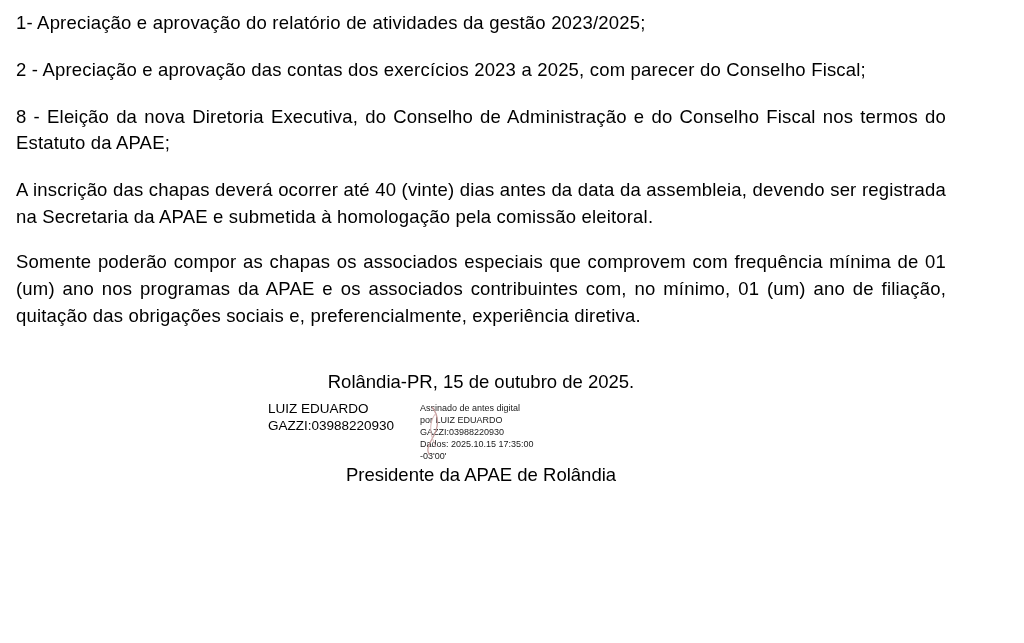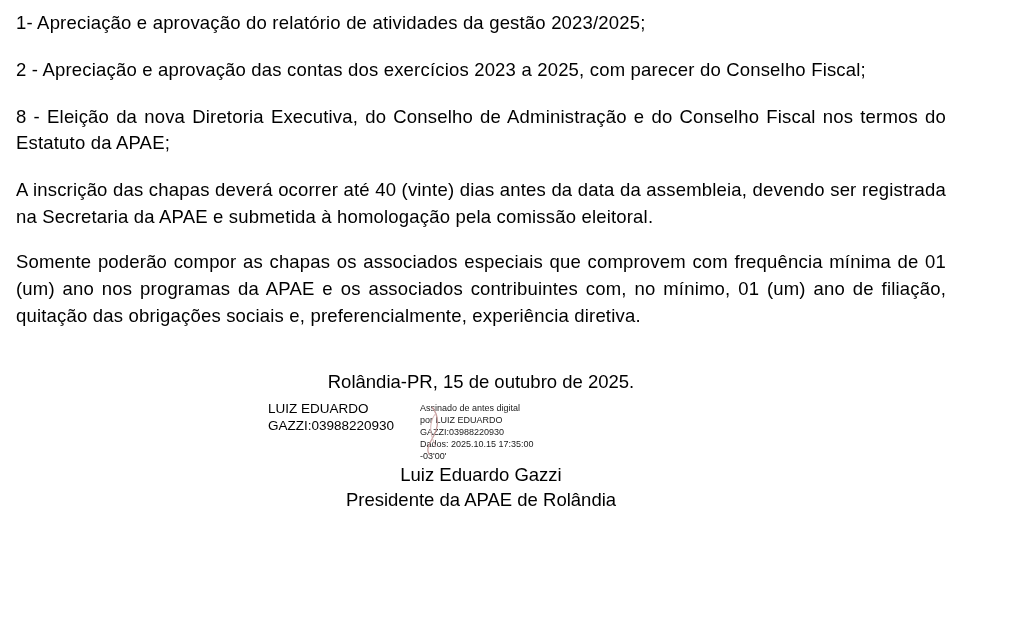--- a/index.html
+++ b/index.html
@@ -110,17 +110,16 @@
           <div>Dados: 2025.10.15 17:35:00</div>
           <div>-03'00'</div>
         </div>
         <svg class="sig-swirl" viewBox="0 0 40 56">
           <path d="M18 4 C26 14, 24 26, 18 36 C14 43, 12 48, 16 52" stroke="#c9a0a0" stroke-width="1.3" fill="none"></path>
           <path d="M22 10 C14 20, 16 32, 22 44" stroke="#d8b4b4" stroke-width="1" fill="none"></path>
         </svg>
       </div>
     </div>
 
-    <p class="name-line">Luiz Eduardo Gazzi</p>
     <p class="name-line">Presidente da APAE de Rolândia</p>
   </div>
 
 </div>
 
 </body></html>

